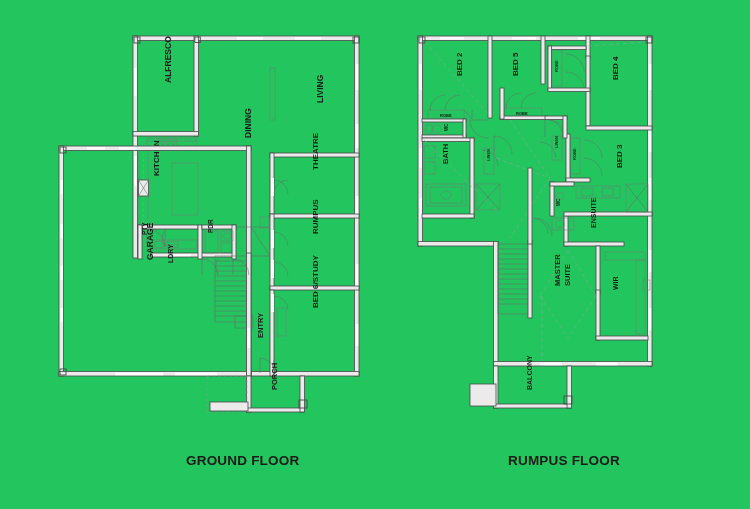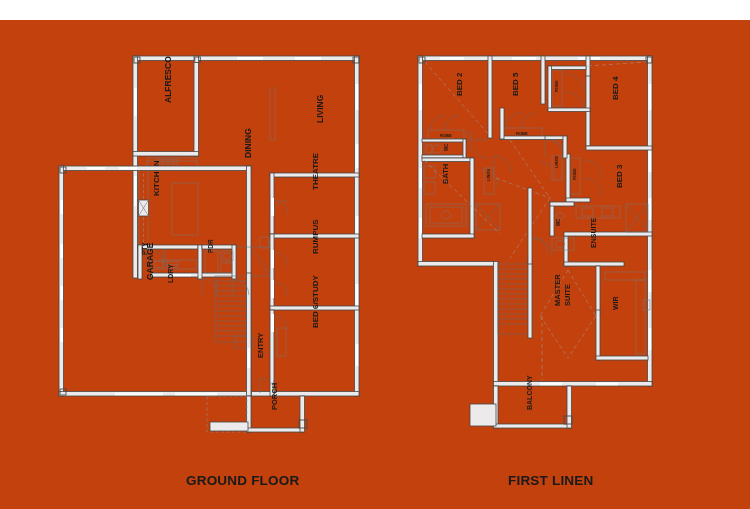--- a/index.html
+++ b/index.html
@@ -11,22 +11,21 @@
   body {
     width: 750px;
     height: 509px;
     position: relative;
     font-family: "Liberation Sans", sans-serif;
     overflow: hidden;
   }
   .page {
     position: absolute;
     inset: 0;
-    background: #c2410c;
-    margin-top: 20px;
+    background: #22c55e;
   }
 
   .plan {
     position: absolute;
   }
   #ground-floor-plan { left: 55px; top: 28px; width: 320px; height: 390px; }
   #first-floor-plan  { left: 400px; top: 28px; width: 265px; height: 390px; }
 
   .plan svg { display: block; width: 100%; height: 100%; }
 
@@ -413,15 +412,15 @@
       <line class="dash2" x1="96" y1="130" x2="150" y2="150"></line>
       <path class="dr2" d="M148 92 A18 18 0 0 1 166 110"></path>
       <rect class="w2" x="145" y="88" width="22" height="3.5"></rect>
       <rect class="w2" x="163" y="88" width="4" height="22"></rect>
       <rect class="w2" x="128" y="140" width="4" height="76"></rect>
       <path class="dr2" d="M132 190 A16 16 0 0 1 148 206"></path>
     </svg>
   </div>
 
   <div class="floor-title" id="ground-floor-title">GROUND FLOOR</div>
-  <div class="floor-title" id="first-floor-title">FIRST LINEN</div>
+  <div class="floor-title" id="first-floor-title">RUMPUS FLOOR</div>
 
 </div>
 
 </body></html>

